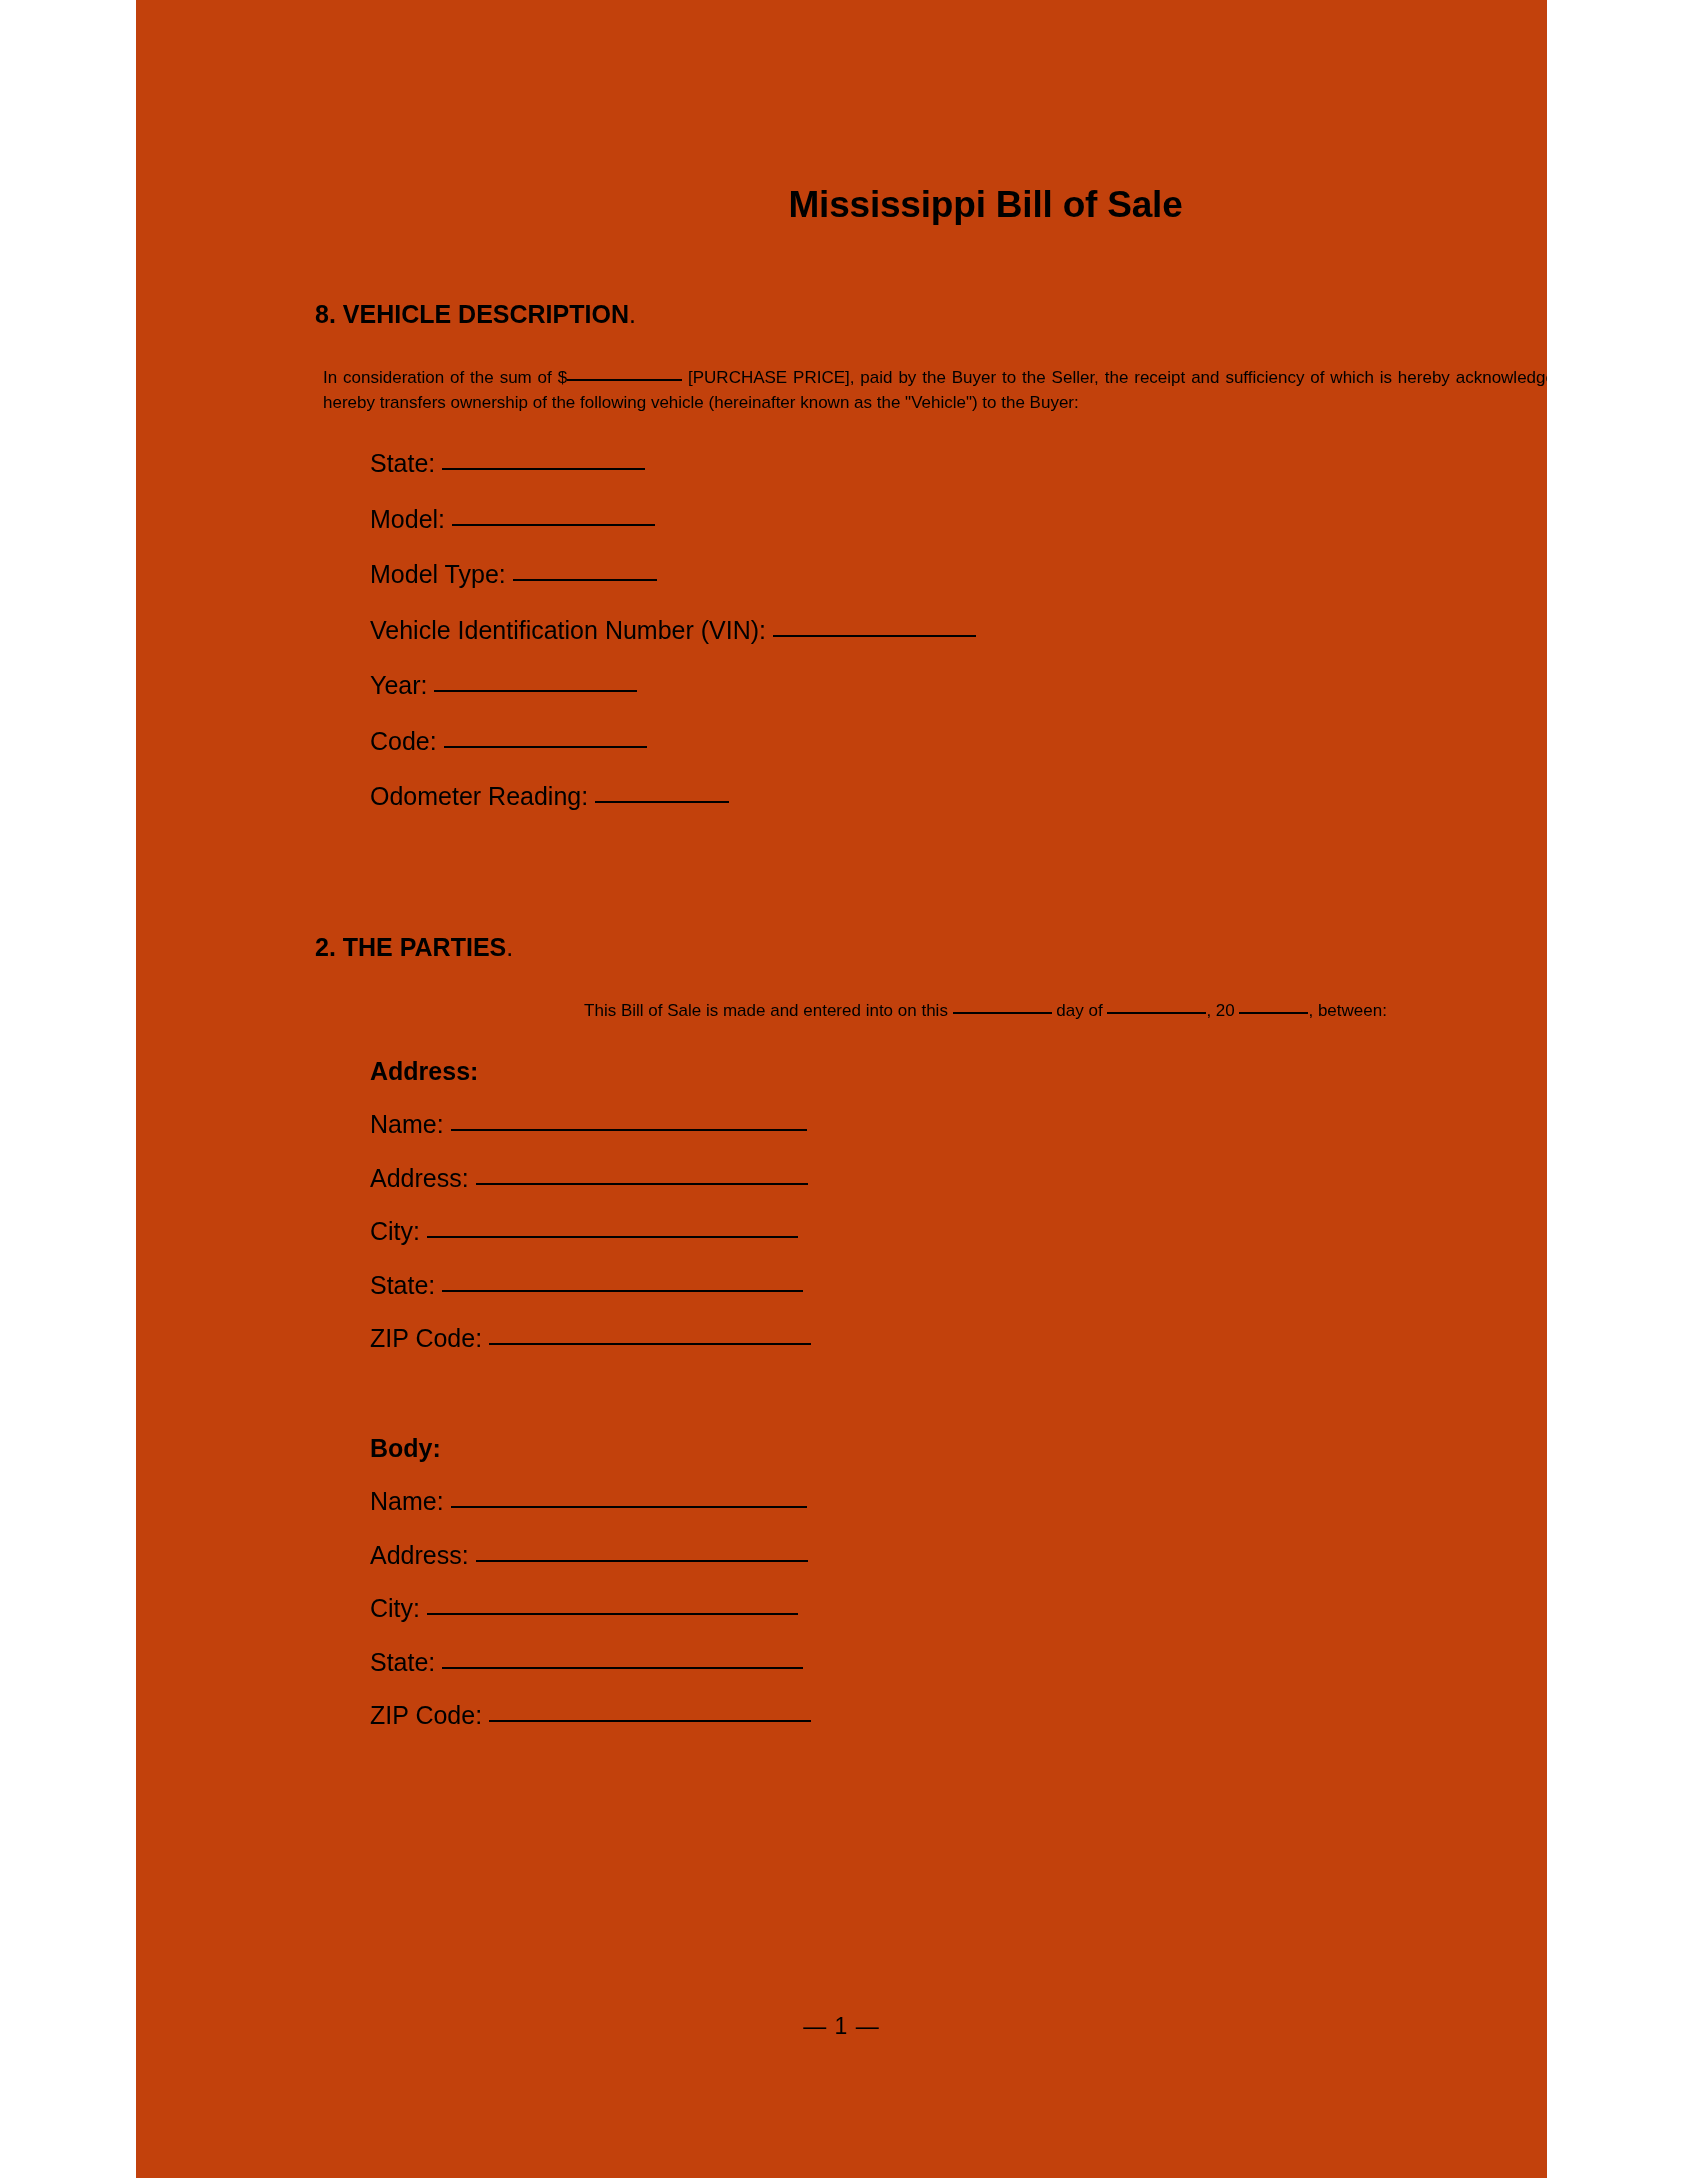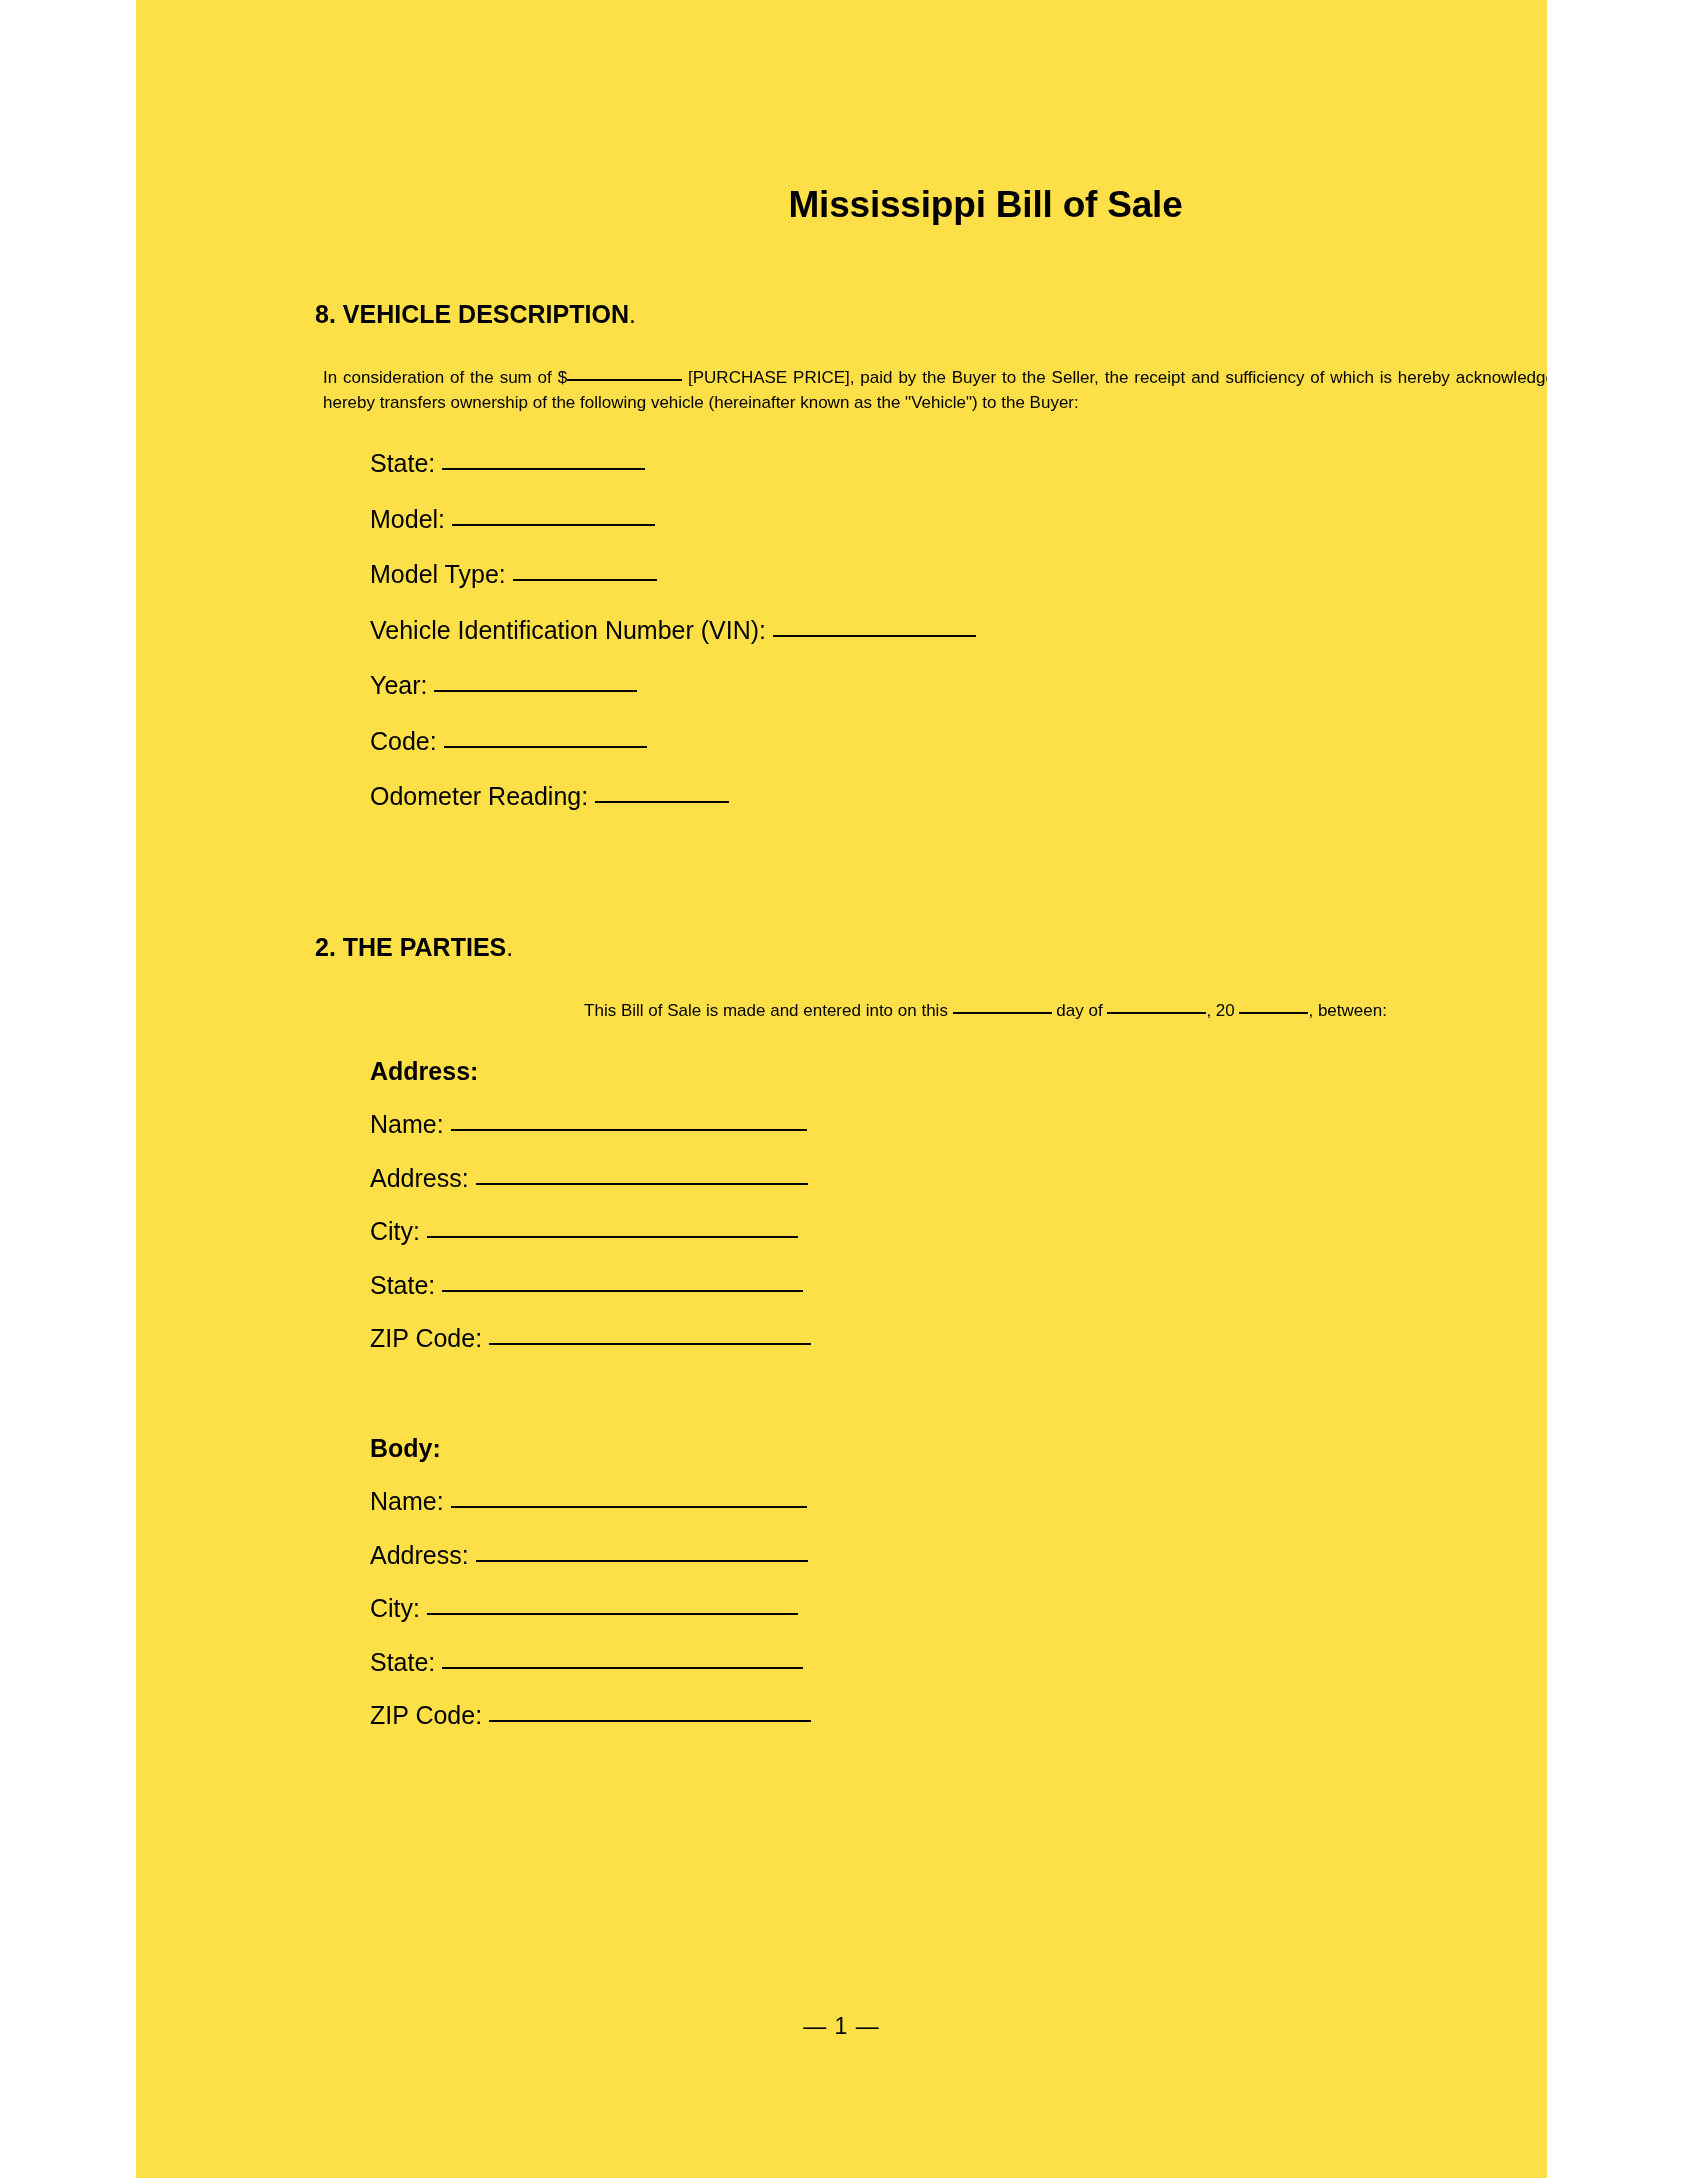--- a/index.html
+++ b/index.html
@@ -9,21 +9,21 @@
     background: #ffffff;
   }
   body {
     font-family: "Liberation Sans", sans-serif;
     color: #000000;
   }
   .page {
     position: relative;
     width: 1411px;
     height: 2178px;
-    background: #fde047;
+    background: #c2410c;
     margin: 0 auto;
     box-sizing: border-box;
     padding: 0;
     overflow: hidden;
   }
   .content {
     position: absolute;
     left: 179px;
     top: 0;
     width: 1341px;

